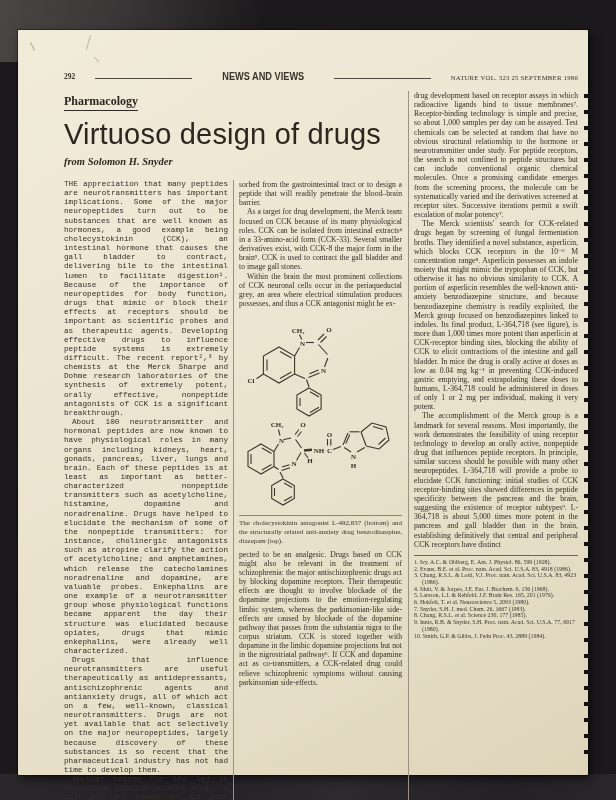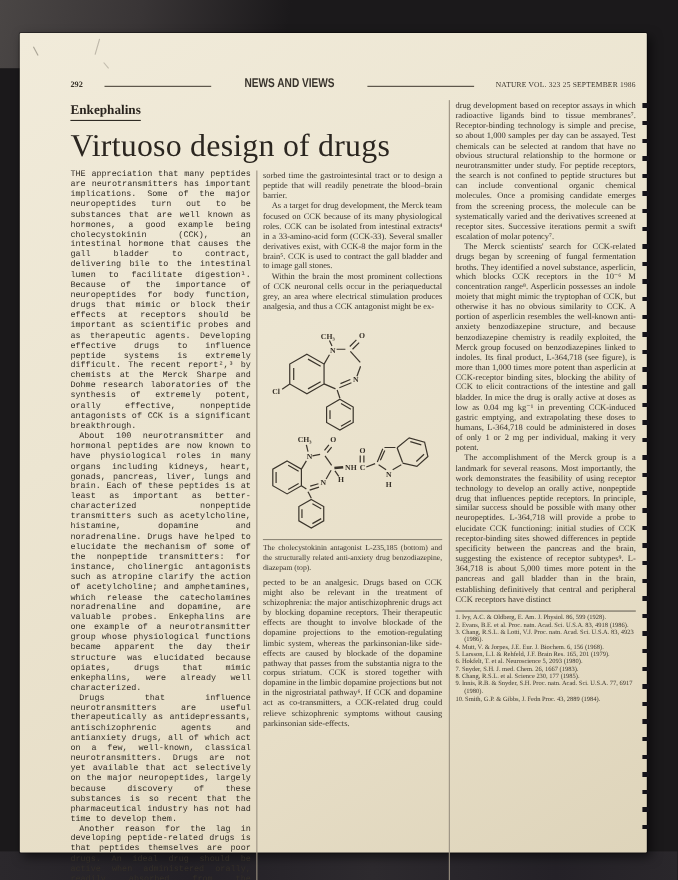--- a/index.html
+++ b/index.html
@@ -51,21 +51,21 @@
   .col2{width:163px;flex:0 0 163px;margin-left:5px;border-left:1px solid #9a9181;padding-left:5px;}
   .col3{flex:1;margin-left:5px;border-left:1px solid #9a9181;padding-left:5px;
         font-size:7.7px;line-height:9.15px;text-align:justify;color:#332e27;}
   .cols{display:flex;}
   .category{
     font-size:12px;font-weight:bold;display:inline-block;
     border-bottom:1.2px solid #2f2b24;padding-bottom:1px;color:#2b2620;
   }
   .title{
     font-size:29px;font-weight:normal;margin:7px 0 5px;letter-spacing:.2px;color:#2b2620;
-    font-family:Liberation Serif, serif;
+    font-family:Liberation Sans, sans-serif;
   }
   .byline{font-style:italic;font-weight:600;font-size:10.5px;margin-bottom:13px;color:#2f2a24;}
   .para{margin:0;}
   .para.ind{text-indent:8px;}
   .figure{margin:13px 0 4px;}
   .figure svg{display:block;}
   .fig-cap{
     border-top:1px solid #8f8878;margin-top:2px;padding-top:3px;
     font-size:7px;line-height:8.8px;text-align:justify;color:#3a342c;
   }
@@ -96,36 +96,37 @@
       <span class="hrule"></span>
       <span class="section-title">NEWS AND VIEWS</span>
       <span class="hrule"></span>
       <span class="journal-line">NATURE VOL. 323 25 SEPTEMBER 1986</span>
     </div>
 
     <div class="main">
 
       <div class="left-block">
         <div class="art-header">
-          <div class="category">Enkephalins</div>
+          <div class="category">Pharmacology</div>
           <div class="title">Virtuoso design of drugs</div>
+          <div class="byline">from Solomon H. Snyder</div>
         </div>
 
         <div class="cols">
           <div class="col col1">
             <p class="para">THE appreciation that many peptides are neurotransmitters has important implications. Some of the major neuropeptides turn out to be substances that are well known as hormones, a good example being cholecystokinin (CCK), an intestinal hormone that causes the gall bladder to contract, delivering bile to the intestinal lumen to facilitate digestion¹. Because of the importance of neuropeptides for body function, drugs that mimic or block their effects at receptors should be important as scientific probes and as therapeutic agents. Developing effective drugs to influence peptide systems is extremely difficult. The recent report²,³ by chemists at the Merck Sharpe and Dohme research laboratories of the synthesis of extremely potent, orally effective, nonpeptide antagonists of CCK is a significant breakthrough.</p>
             <p class="para ind">About 100 neurotransmitter and hormonal peptides are now known to have physiological roles in many organs including kidneys, heart, gonads, pancreas, liver, lungs and brain. Each of these peptides is at least as important as better-characterized nonpeptide transmitters such as acetylcholine, histamine, dopamine and noradrenaline. Drugs have helped to elucidate the mechanism of some of the nonpeptide transmitters: for instance, cholinergic antagonists such as atropine clarify the action of acetylcholine; and amphetamines, which release the catecholamines noradrenaline and dopamine, are valuable probes. Enkephalins are one example of a neurotransmitter group whose physiological functions became apparent the day their structure was elucidated because opiates, drugs that mimic enkephalins, were already well characterized.</p>
             <p class="para ind">Drugs that influence neurotransmitters are useful therapeutically as antidepressants, antischizophrenic agents and antianxiety drugs, all of which act on a few, well-known, classical neurotransmitters. Drugs are not yet available that act selectively on the major neuropeptides, largely because discovery of these substances is so recent that the pharmaceutical industry has not had time to develop them.</p>
             <p class="para ind">Another reason for the lag in developing peptide-related drugs is that peptides themselves are poor drugs. An ideal drug should be active when administered orally, readily absorbed from the intestines into the circulation and should penetrate quickly into the target organs. Most biologically active peptides are rapidly degraded by the peptidases that normally digest dietary protein and it is difficult to synthesize a peptide that is readily ab-</p>
           </div>
 
           <div class="col col2">
-            <p class="para">sorbed time the gastrointesintal tract or to design a peptide that will readily penetrate the blood–brain barrier.</p>
+            <p class="para">sorbed from the gastrointesintal tract or to design a peptide that will readily penetrate the blood–brain barrier.</p>
             <p class="para ind">As a target for drug development, the Merck team focused on CCK because of its many physiological roles. CCK can be isolated from intestinal extracts⁴ in a 33-amino-acid form (CCK-33). Several smaller derivatives exist, with CCK-8 the major form in the brain⁵. CCK is used to contract the gall bladder and to image gall stones.</p>
-            <p class="para ind">Within the brain the most prominent collections of CCK neuronal cells occur in the periaqueductal grey, an area where electrical stimulation produces analgesia, and thus a CCK antagonist might be ex-</p>
+            <p class="para ind">Within the brain the most prominent collections of CCK neuronal cells occur in the periaqueductal grey, an area where electrical stimulation produces possesses, and thus a CCK antagonist might be ex-</p>
 
             <div class="figure">
               <svg viewBox="0 0 163 192" width="163" height="192">
 
                 <g stroke="#3b352c" stroke-width="1.1" fill="none">
                   <polygon points="40,26 55.6,35 55.6,53 40,62 24.4,53 24.4,35"></polygon>
                   <path d="M41,30.5 L52.5,37 M52.5,51 L41,57.5 M28,38.5 L28,49.5"></path>
                   <path d="M55.6,35 L60.5,26.5"></path>
                   <path d="M67,21.5 L75,21.5"></path>
                   <path d="M79.5,23.5 L88.5,33.5"></path>
@@ -175,21 +176,21 @@
                 <text class="atom" x="64" y="106" text-anchor="middle">O</text>
                 <text class="atom" x="42.5" y="121.5" text-anchor="middle">N</text>
                 <text class="atom" x="55" y="144.5" text-anchor="middle">N</text>
                 <text class="atom" x="71" y="142" text-anchor="middle">H</text>
                 <text class="atom" x="80" y="131.5" text-anchor="middle">NH</text>
                 <text class="atom" x="90.5" y="131.5" text-anchor="middle">C</text>
                 <text class="atom" x="90.5" y="115.5" text-anchor="middle">O</text>
                 <text class="atom" x="114.5" y="138" text-anchor="middle">N</text>
                 <text class="atom" x="114.5" y="146.5" text-anchor="middle">H</text>
               </svg>
-              <div class="fig-cap">The cholecystokinin antagonist L-235,185 (bottom) and the structurally related anti-anxiety drug benzodiazepine, diazepam (top).</div>
+              <div class="fig-cap">The cholecystokinin antagonist L-492,837 (bottom) and the structurally related anti-anxiety drug benzodiazepine, diazepam (top).</div>
             </div>
 
             <p class="para">pected to be an analgesic. Drugs based on CCK might also be relevant in the treatment of schizophrenia: the major antischizophrenic drugs act by blocking dopamine receptors. Their therapeutic effects are thought to involve blockade of the dopamine projections to the emotion-regulating limbic system, whereas the parkinsonian-like side-effects are caused by blockade of the dopamine pathway that passes from the substantia nigra to the corpus striatum. CCK is stored together with dopamine in the limbic dopamine projections but not in the nigrostriatal pathway⁶. If CCK and dopamine act as co-transmitters, a CCK-related drug could relieve schizophrenic symptoms without causing parkinsonian side-effects.</p>
           </div>
         </div>
       </div>
 
       <div class="col3">
         <p class="para">drug development based on receptor assays in which radioactive ligands bind to tissue membranes⁷. Receptor-binding technology is simple and precise, so about 1,000 samples per day can be assayed. Test chemicals can be selected at random that have no obvious structural relationship to the hormone or neurotransmitter under study. For peptide receptors, the search is not confined to peptide structures but can include conventional organic chemical molecules. Once a promising candidate emerges from the screening process, the molecule can be systematically varied and the derivatives screened at receptor sites. Successive iterations permit a swift escalation of molar potency⁷.</p>
         <p class="para ind">The Merck scientists' search for CCK-related drugs began by screening of fungal fermentation broths. They identified a novel substance, asperlicin, which blocks CCK receptors in the 10⁻⁶ M concentration range⁸. Asperlicin possesses an indole moiety that might mimic the tryptophan of CCK, but otherwise it has no obvious similarity to CCK. A portion of asperlicin resembles the well-known anti-anxiety benzodiazepine structure, and because benzodiazepine chemistry is readily exploited, the Merck group focused on benzodiazepines linked to indoles. Its final product, L-364,718 (see figure), is more than 1,000 times more potent than asperlicin at CCK-receptor binding sites, blocking the ability of CCK to elicit contractions of the intestine and gall bladder. In mice the drug is orally active at doses as low as 0.04 mg kg⁻¹ in preventing CCK-induced gastric emptying, and extrapolating these doses to humans, L-364,718 could be administered in doses of only 1 or 2 mg per individual, making it very potent.</p>

